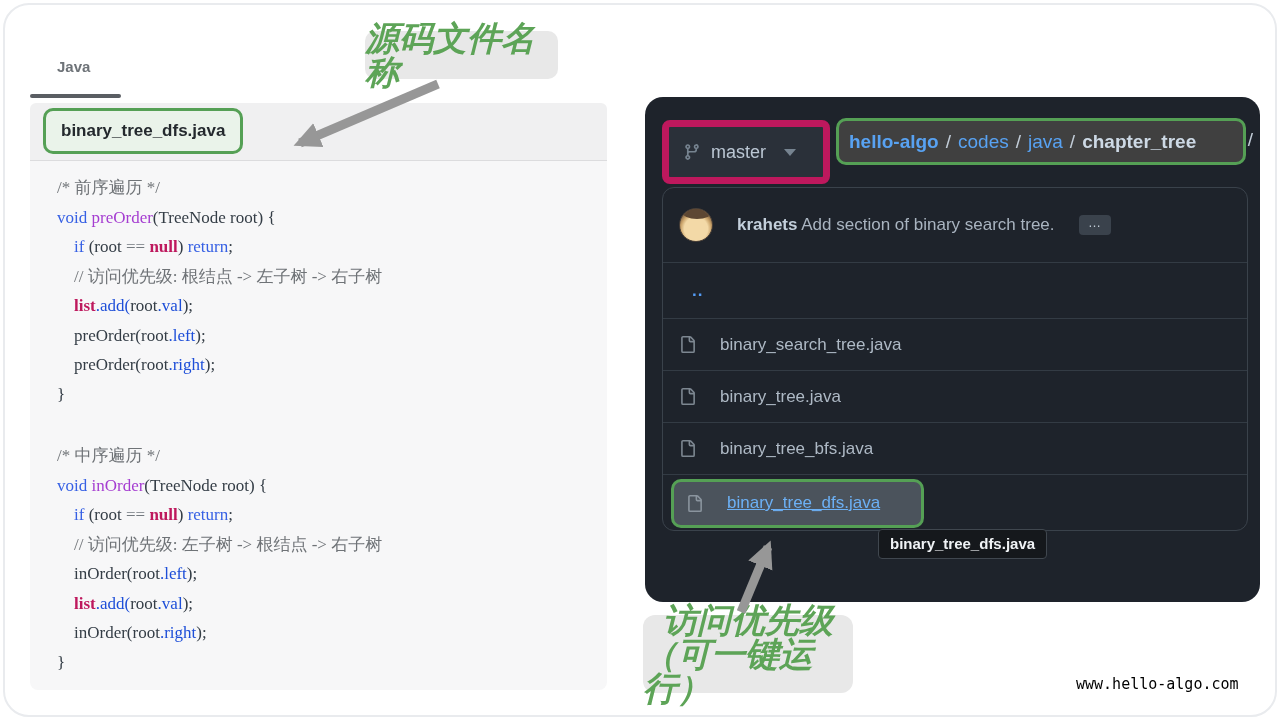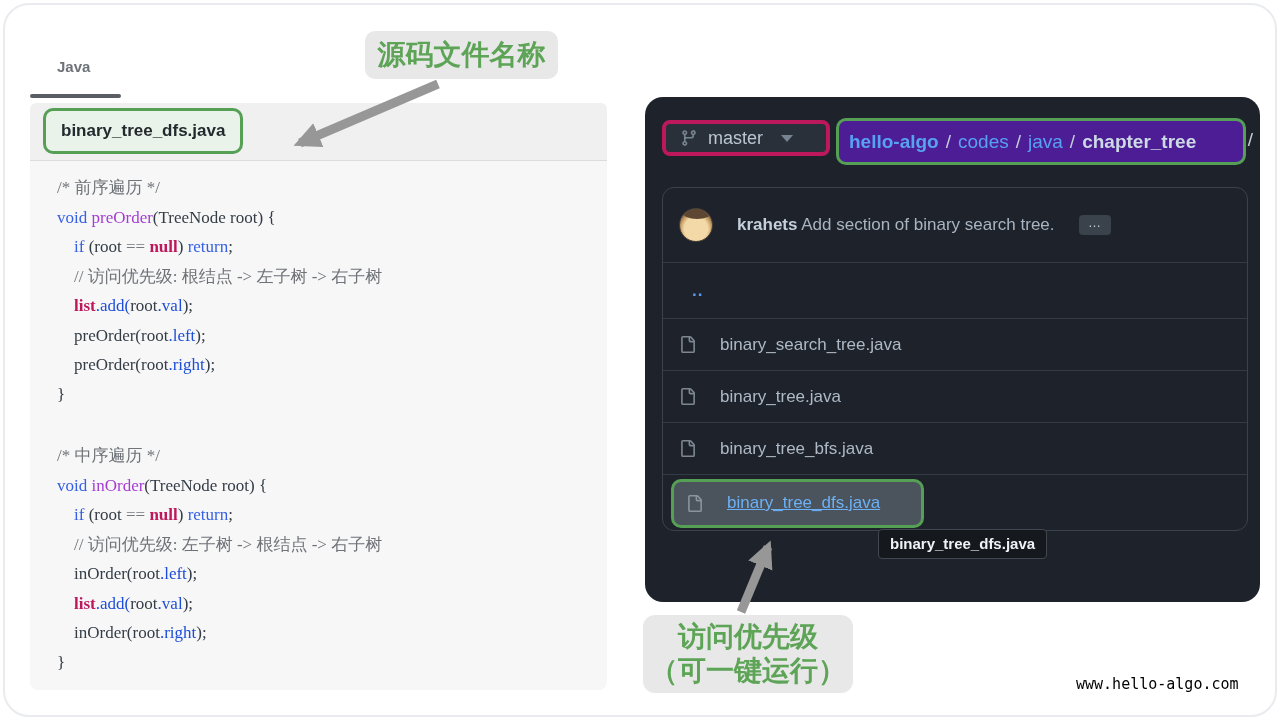--- a/index.html
+++ b/index.html
@@ -27,30 +27,30 @@
   .tok-cm { color:#6f7377; }
   .tok-pl { color:#343d46; }
   .tok-at { color:#1d4ed8; }
   .tok-op { color:#73797f; }
   .tok-b  { color:#be185d; font-weight:bold;margin-top:17px; }
 
   
   .gh-panel { position:absolute; left:645px; top:97px; width:615px; height:505px;
               background:#1e232b; border-radius:18px; }
 
-  .branch-btn { position:absolute; left:17px; top:23px; width:168px; height:36px;
-                background:#2a3039; border:4px solid #be185d; border-radius:8px;
+  .branch-btn { position:absolute; left:17px; top:23px; width:168px; height:64px;
+                background:#2a3039; border:7px solid #be185d; border-radius:8px;
                 display:flex; align-items:center; gap:10px; padding:0 14px; cursor:pointer; }
   .branch-btn svg { flex:none; }
   .branch-label { font-size:18px; color:#bac6d3; }
   .caret-down { width:0; height:0; border-left:6px solid transparent; border-right:6px solid transparent;
                 border-top:7px solid #768390; margin-left:8px; }
 
   .breadcrumb { position:absolute; left:191px; top:21px; width:410px; height:47px;
-                background:#4c1d95; border:3px solid #55a055; border-radius:10px;
+                background:#404040; border:3px solid #55a055; border-radius:10px;
                 display:flex; align-items:center; padding:0 10px; white-space:nowrap; overflow:hidden; }
   .breadcrumb span { font-size:19px; }
   .bc-link { color:#58a2f2; cursor:pointer; }
   .bc-repo { font-weight:bold; }
   .bc-sep { color:#c3ced9; padding:0 7px; }
   .bc-current { color:#cdd9e5; font-weight:bold; }
   .bc-trailing { position:absolute; right:7px; top:32px; font-size:19px; color:#c3ced9; }
 
   .file-card { position:absolute; left:17px; top:90px; width:586px; height:344px;
                border:1px solid #3a424b; border-radius:12px; }
@@ -77,21 +77,21 @@
             display:flex; align-items:center; gap:24px; padding:0 8px 0 12px; }
   .hl-link { font-size:17px; color:#6cb0f5; text-decoration:underline; cursor:pointer; }
 
   .tooltip { position:absolute; left:878px; top:529px; height:30px; line-height:28px;
              background:#15181c; border:1px solid #40474f; border-radius:4px; padding:0 11px;
              font-size:15px; font-weight:bold; color:#f0f3f6; white-space:nowrap; }
 
   
   .callout { position:absolute; background:#e8e8e8; border-radius:12px;
              display:flex; flex-direction:column; align-items:center; justify-content:center;
-             color:#5da457; font-weight:bold; font-size:28px; line-height:34px; }
+             color:#5da457; font-weight:bold; font-size:34px; line-height:34px;font-style:italic; }
   .callout-top { left:365px; top:31px; width:193px; height:48px; border-radius:10px; }
   .callout-bottom { left:643px; top:615px; width:210px; height:78px; }
 
   .arrow-layer { position:absolute; inset:0; width:1280px; height:720px; pointer-events:none; }
 
   .watermark { position:absolute; left:1076px; top:675px; font-family:"DejaVu Sans Mono", monospace;
                font-size:15px; color:#000000; }
 </style>
 </head>
 <body>

